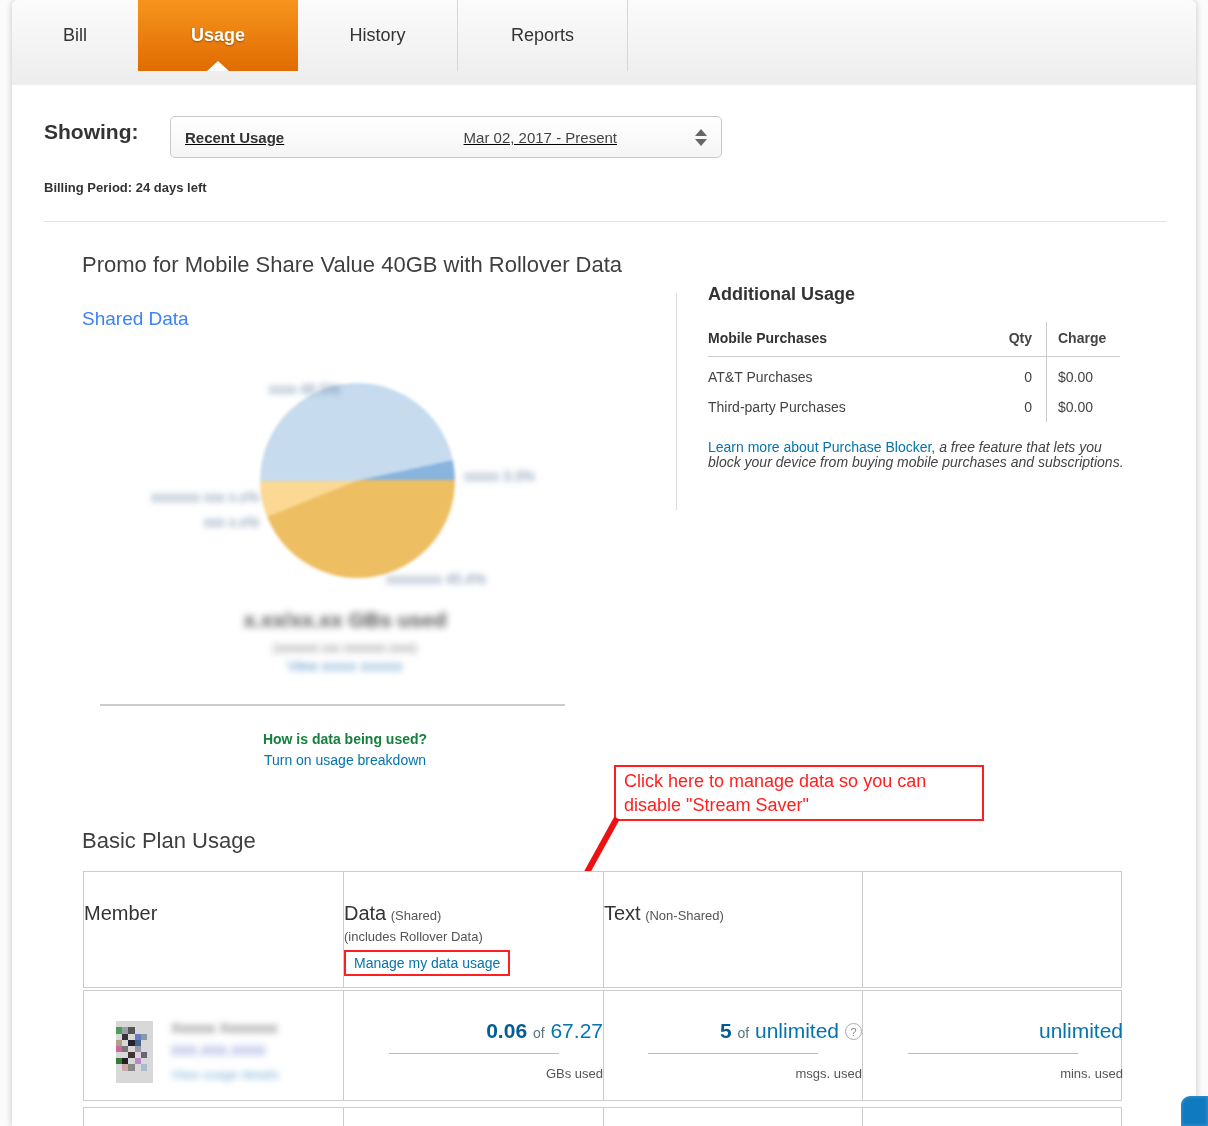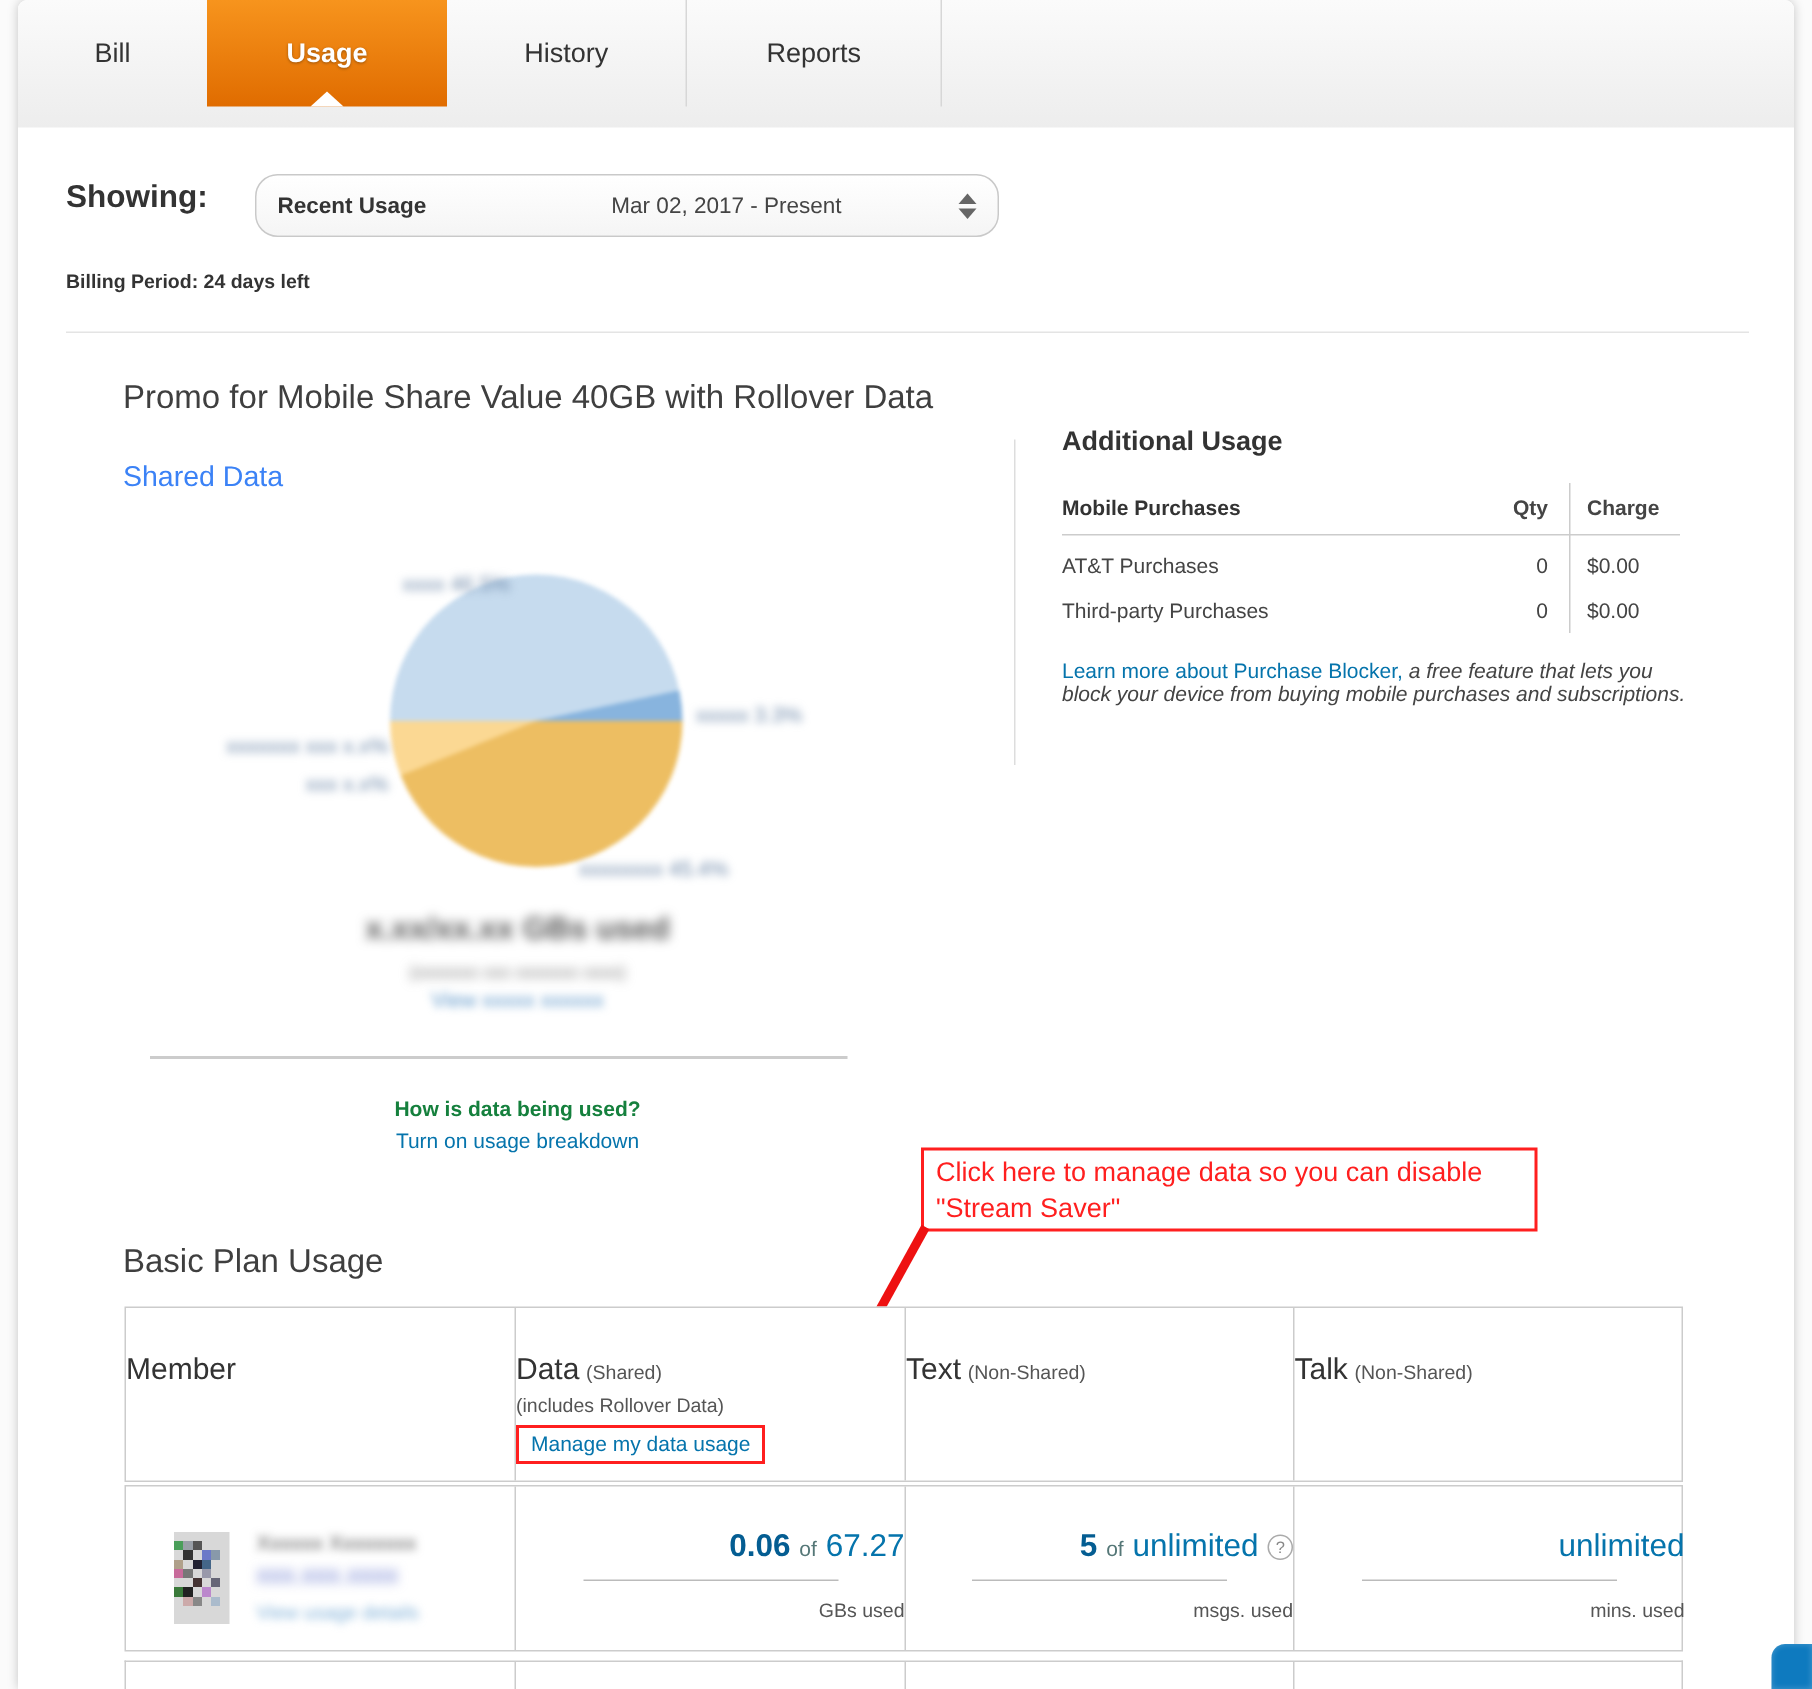--- a/index.html
+++ b/index.html
@@ -12,23 +12,23 @@
             background:linear-gradient(#fbfbfb,#ededed);border-radius:6px 6px 0 0;}
   .tab{position:absolute;top:0;height:71px;display:flex;align-items:center;justify-content:center;
        font-size:18px;color:#333;cursor:pointer;}
   .tab.sep{border-right:1px solid #d7d7d7;}
   .tab.active{background:linear-gradient(#f7941d,#e06c00);color:#fff;font-weight:bold;
               text-shadow:0 1px 2px rgba(0,0,0,.35);}
   .caret{position:absolute;bottom:0;left:50%;margin-left:-11px;width:0;height:0;
          border-left:11px solid transparent;border-right:11px solid transparent;border-bottom:10px solid #fff;}
   
   .showing-label{position:absolute;left:32px;top:120px;font-size:21px;font-weight:bold;color:#333;}
-  .selectbox{position:absolute;left:158px;top:116px;width:496px;height:42px;border:1px solid #c9c9c9;
-             border-radius:15px;background:linear-gradient(#fff,#f5f5f5);display:flex;align-items:center;
-             padding:0 14px;cursor:pointer;}
+  .selectbox{position:absolute;left:158px;top:116px;width:552px;height:42px;border:1px solid #c9c9c9;
+             border-radius:5px;background:linear-gradient(#fff,#f5f5f5);display:flex;align-items:center;
+             padding:0 14px;cursor:pointer;text-decoration:underline;}
   .sel-name{font-size:15px;font-weight:bold;color:#333;}
   .sel-range{font-size:15px;color:#444;margin-left:auto;margin-right:78px;}
   .chev{display:flex;flex-direction:column;gap:3px;}
   .chev i{display:block;width:0;height:0;border-left:6px solid transparent;border-right:6px solid transparent;}
   .chev .up{border-bottom:7px solid #666;}
   .chev .dn{border-top:7px solid #666;}
   .billing{position:absolute;left:32px;top:180px;font-size:13px;font-weight:bold;color:#333;}
   .hr1{position:absolute;left:32px;top:221px;width:1122px;height:1px;background:#e4e4e4;}
   
   .promo{position:absolute;left:70px;top:252px;font-size:22px;color:#3f3f3f;}
@@ -51,21 +51,21 @@
   .au-title{position:absolute;left:696px;top:284px;font-size:18px;font-weight:bold;color:#333;}
   .au-item{position:absolute;left:696px;font-size:14px;color:#444;}
   .au-head{font-weight:bold;color:#333;}
   .au-qty{position:absolute;left:960px;width:60px;text-align:right;font-size:14px;color:#444;}
   .au-charge{position:absolute;left:1046px;font-size:14px;color:#444;}
   .au-hr{position:absolute;left:696px;top:356px;width:412px;height:1px;background:#ccc;}
   .au-vdiv{position:absolute;left:1034px;top:322px;width:1px;height:100px;background:#ccc;}
   .au-para{position:absolute;left:696px;top:440px;width:418px;font-size:14px;line-height:15px;color:#444;}
   .au-para .it{font-style:italic;}
   
-  .note-box{position:absolute;left:602px;top:765px;width:411px;min-height:52px;border:2px solid #ff1f1f;
+  .note-box{position:absolute;left:602px;top:765px;width:370px;min-height:52px;border:2px solid #ff1f1f;
             background:#fff;color:#ff1f1f;font-size:18px;line-height:24px;padding:2px 8px;}
   .arrow-svg{position:absolute;left:528px;top:812px;}
   
   .bp-title{position:absolute;left:70px;top:828px;font-size:22px;color:#3f3f3f;}
   .tbox{position:absolute;left:71px;width:1039px;border:1px solid #ccc;background:#fff;}
   .tcell{position:absolute;top:0;bottom:0;border-right:1px solid #ccc;}
   .tcell.last{border-right:none;}
   .c0{left:0;width:260px;} .c1{left:260px;width:260px;} .c2{left:520px;width:259px;} .c3{left:779px;width:260px;}
   .hmain{font-size:20px;color:#333;}
   .hsub{font-size:13px;color:#555;}
@@ -174,25 +174,20 @@
       <div class="hstack">
             <span><span class="hmain">Text</span> <span class="hsub">(Non-Shared)</span></span>
           </div>
     </div>
     <div class="tcell c1">
       <div class="hstack">
         <span><span class="hmain">Data</span> <span class="hsub">(Shared)</span></span>
         <span class="hsub">(includes Rollover Data)</span>
         <span class="redbox"><span class="link mlink">Manage my data usage</span></span>
       </div>
-    </div>
-    <div class="tcell c3 last">
-      <div class="hstack">
-            <span><span class="hmain">Talk</span> <span class="hsub">(Non-Shared)</span></span>
-          </div>
     </div>
   </div>
 
   <div class="tbox" style="top:990px;height:111px;">
     <div class="tcell c0">
       <div class="member-wrap">
         <svg class="thumb" viewBox="0 0 6 10" shape-rendering="crispEdges">
           <rect x="0" y="0" width="6" height="10" fill="#d8d8d8"></rect>
           <rect x="0" y="1" width="1" height="1" fill="#4a9e5a"></rect>
               <rect x="1" y="1" width="1" height="1" fill="#9aa0a8"></rect>

